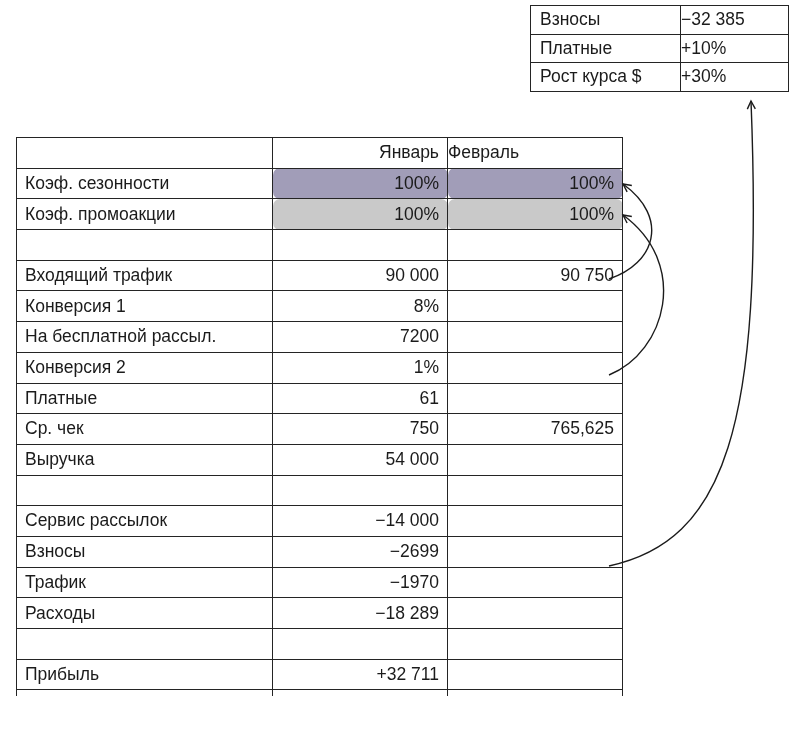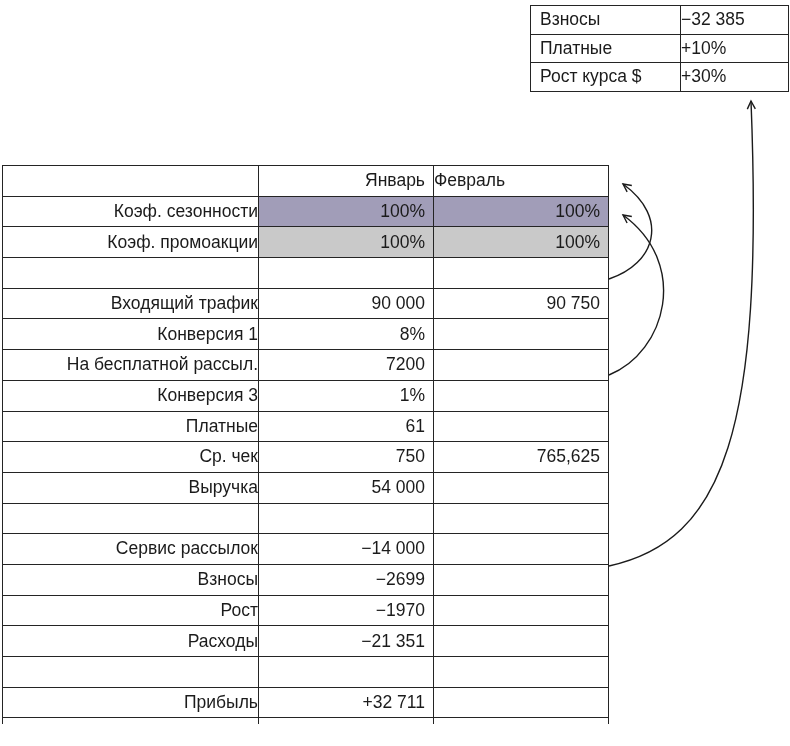--- a/index.html
+++ b/index.html
@@ -15,27 +15,27 @@
     white-space:nowrap; overflow:hidden; vertical-align:middle;
   }
 
   
   .summary { position:absolute; left:530px; top:5px; }
   .summary td { height:28.5px; }
   .summary .lbl { width:150px; text-align:left;  padding-left:9px; }
   .summary .val { width:108px; text-align:left; padding-right:8px; }
 
   
-  .main { position:absolute; left:2px; top:137px; table-layout:fixed;margin-top:28px; }
+  .main { position:absolute; left:16px; top:137px; table-layout:fixed; }
   .main td { height:30.7px; }
   .main .corner  { width:256px; }
   .main .hdr-jan { width:175px; text-align:right;  padding-right:8px; }
   .main .hdr-feb { width:175px; text-align:left; }
-  .main .lbl { width:256px; text-align:right;  padding-left:8px; }
-  .main .num { width:175px; text-align:right; padding-right:8px; }
+  .main .lbl { width:256px; text-align:left;  padding-left:8px; }
+  .main .num { width:175px; text-align:right; padding-right:8px;border-radius:7px; }
   .hl-purple { background:#a19db8; }
   .hl-gray   { background:#c9c9c9; }
   .partial td { height:6px; border-bottom:none; }
 
   
   .arrows {
     position:absolute; left:0; top:0; width:790px; height:746px;
     pointer-events:none;
   }
   .arrow { fill:none; stroke:#1b1b1b; stroke-width:1.4px; }
@@ -93,21 +93,21 @@
           <td class="lbl">Конверсия 1</td>
           <td class="num">8%</td>
           <td class="num"></td>
         </tr>
         <tr>
           <td class="lbl">На бесплатной рассыл.</td>
           <td class="num">7200</td>
           <td class="num"></td>
         </tr>
         <tr>
-          <td class="lbl">Конверсия 3</td>
+          <td class="lbl">Конверсия 2</td>
           <td class="num">1%</td>
           <td class="num"></td>
         </tr>
         <tr>
           <td class="lbl">Платные</td>
           <td class="num">61</td>
           <td class="num"></td>
         </tr>
         <tr>
           <td class="lbl">Ср. чек</td>
@@ -128,27 +128,27 @@
           <td class="lbl">Сервис рассылок</td>
           <td class="num">−14 000</td>
           <td class="num"></td>
         </tr>
         <tr>
           <td class="lbl">Взносы</td>
           <td class="num">−2699</td>
           <td class="num"></td>
         </tr>
         <tr>
-          <td class="lbl">Рост</td>
+          <td class="lbl">Трафик</td>
           <td class="num">−1970</td>
           <td class="num"></td>
         </tr>
         <tr>
           <td class="lbl">Расходы</td>
-          <td class="num">−21 351</td>
+          <td class="num">−18 289</td>
           <td class="num"></td>
         </tr>
         <tr>
           <td class="lbl"></td>
           <td class="num"></td>
           <td class="num"></td>
         </tr>
         <tr>
           <td class="lbl">Прибыль</td>
           <td class="num">+32 711</td>

